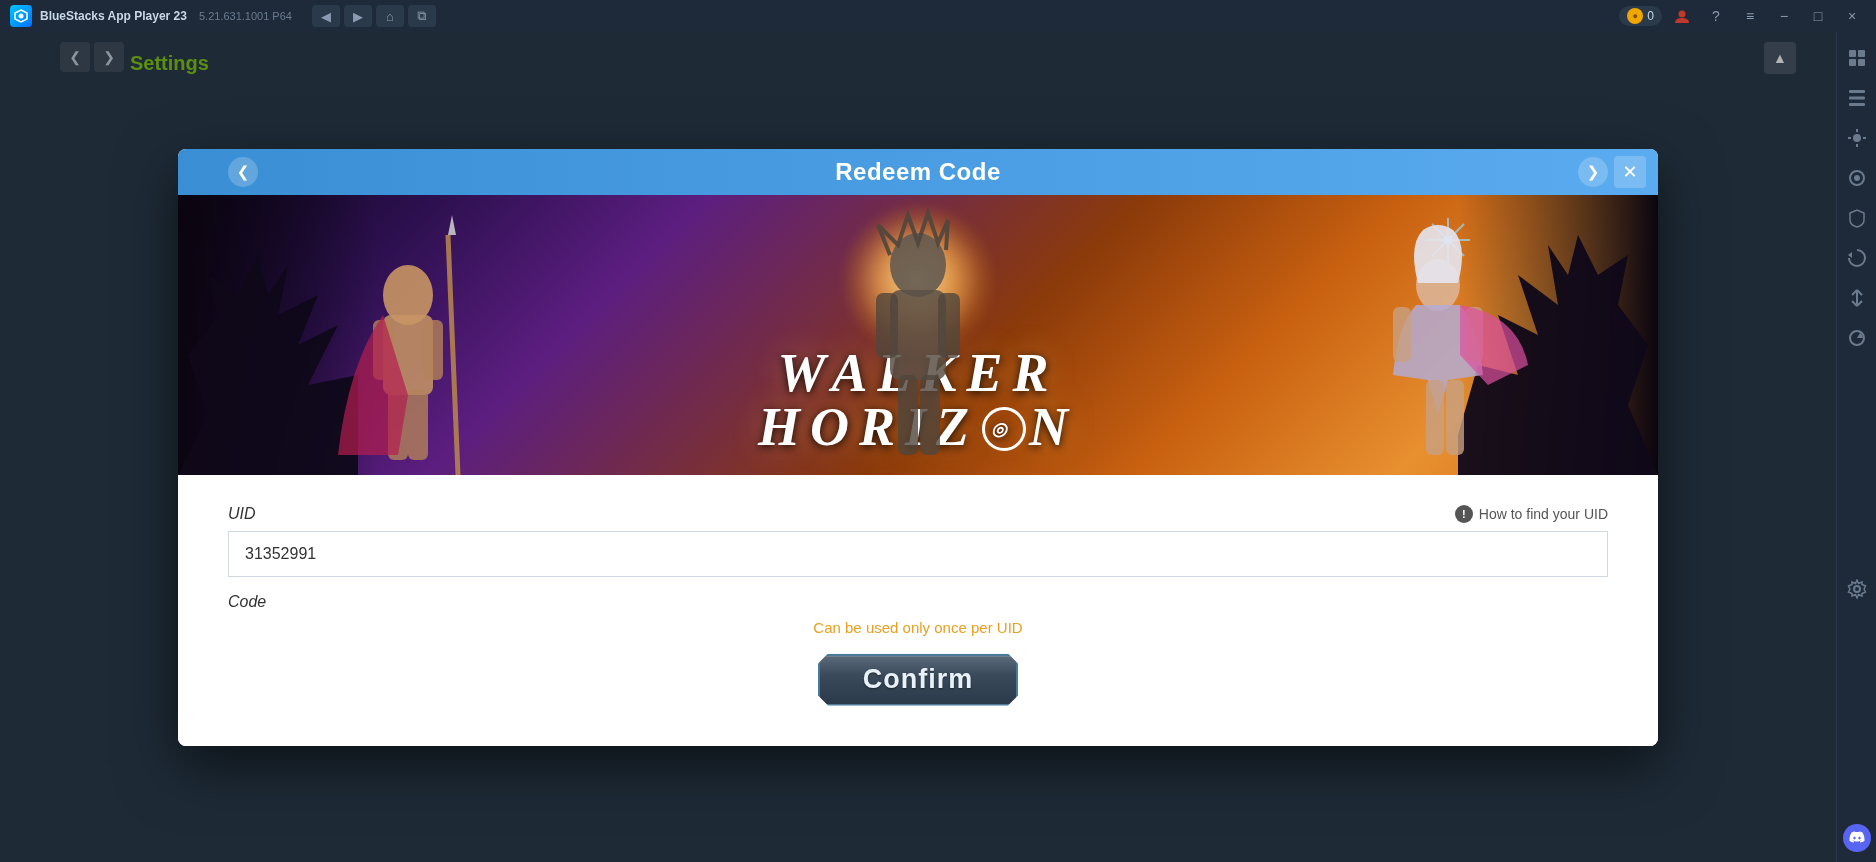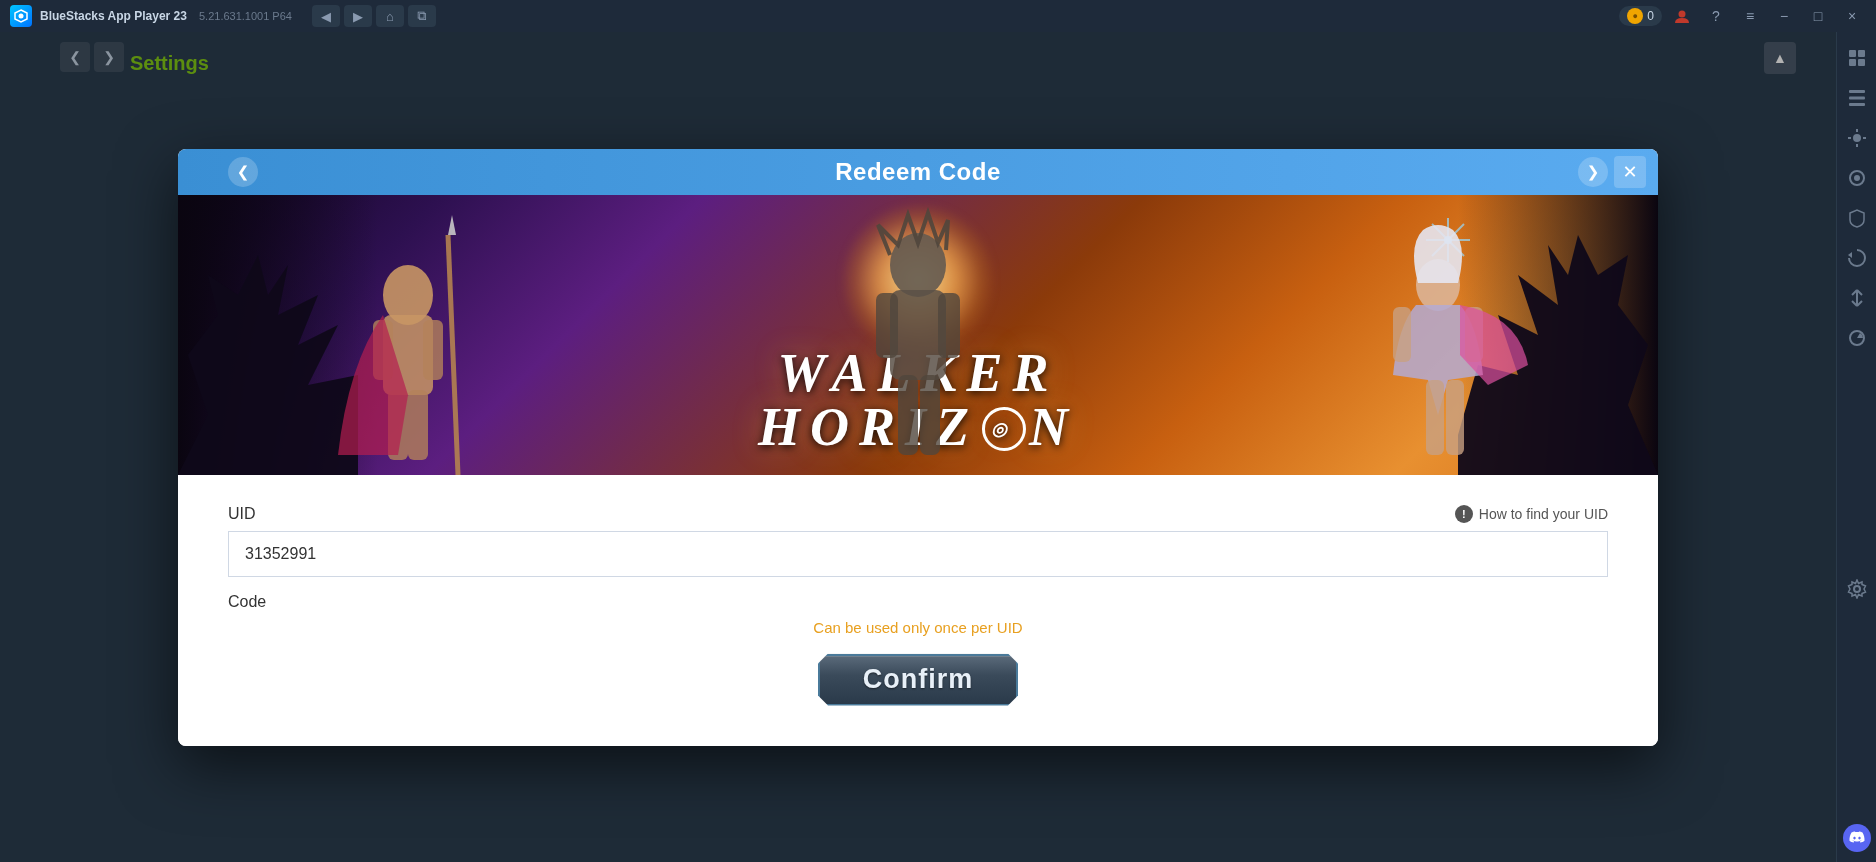--- a/index.html
+++ b/index.html
@@ -319,20 +319,21 @@
       display: flex;
       align-items: center;
       justify-content: space-between;
       margin-bottom: 8px;
     }
 
     .form-label {
       font-size: 16px;
       color: #333;
       font-weight: 500;
+      font-style: italic;
     }
 
     .how-to-find {
       display: flex;
       align-items: center;
       gap: 6px;
       color: #555;
       font-size: 14px;
       cursor: pointer;
     }

